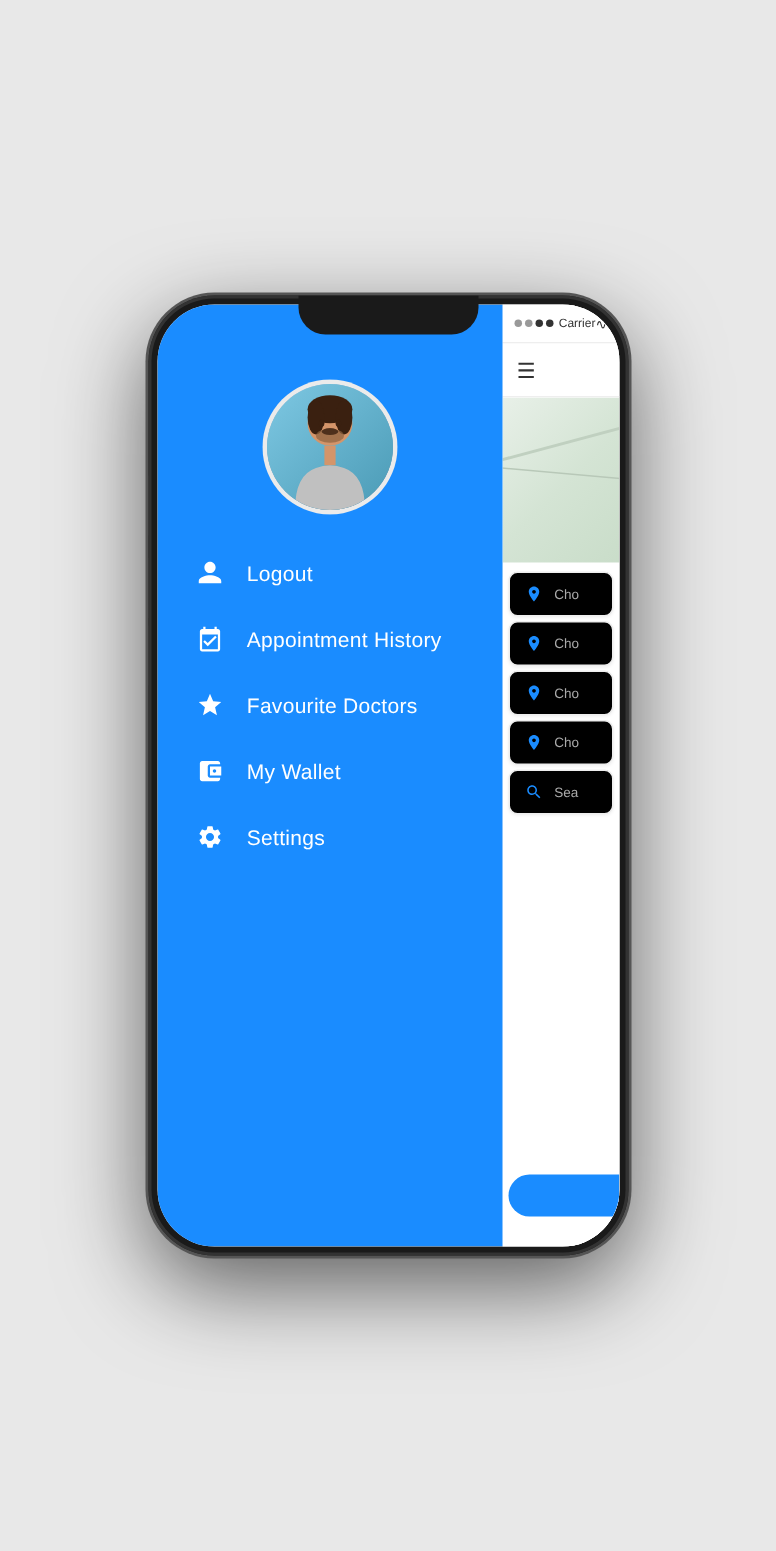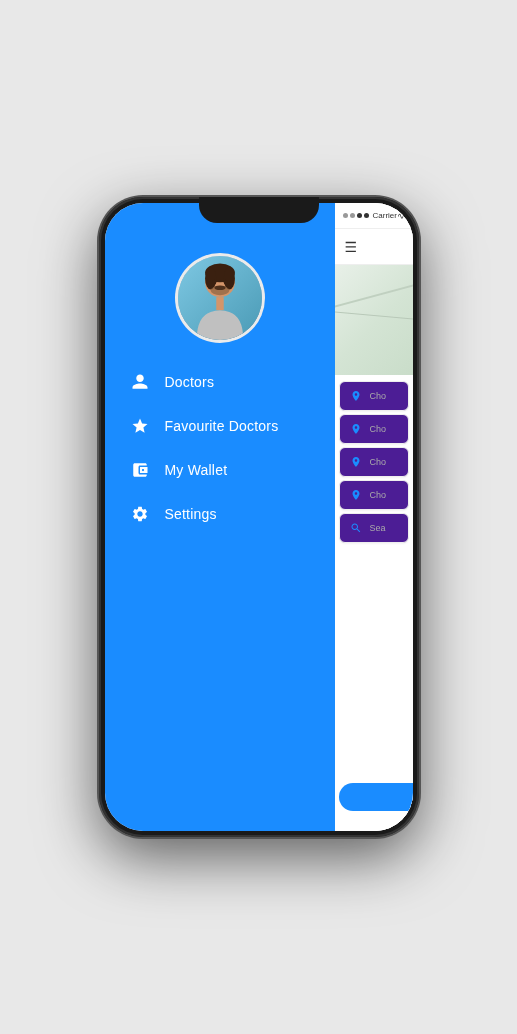--- a/index.html
+++ b/index.html
@@ -256,21 +256,21 @@
       display: flex;
       flex-direction: column;
       gap: 3px;
     }
 
     .search-option {
       display: flex;
       align-items: center;
       gap: 6px;
       padding: 6px 8px;
-      background: #4c1d95;
+      background: #000000;
       border-radius: 6px;
       border: 0.5px solid #eee;
       box-shadow: 0 1px 2px rgba(0,0,0,0.05);
     }
 
     .search-option-icon {
       width: 16px;
       height: 16px;
       display: flex;
       align-items: center;
@@ -341,24 +341,32 @@
       </div>
 
       <div class="menu-items">
 
         <div class="menu-item">
           <div class="menu-icon">
             <svg width="18" height="18" viewBox="0 0 24 24" fill="white">
               <path d="M12 12c2.7 0 5-2.3 5-5s-2.3-5-5-5-5 2.3-5 5 2.3 5 5 5zm0 2c-3.3 0-10 1.7-10 5v2h20v-2c0-3.3-6.7-5-10-5z"></path>
             </svg>
           </div>
-          <span class="menu-label">Doctors</span>
-        </div>
-
-
+          <span class="menu-label">Logout</span>
+        </div>
+
+
+        <div class="menu-item">
+          <div class="menu-icon">
+            <svg width="18" height="18" viewBox="0 0 24 24" fill="white">
+              <path d="M19 3h-1V1h-2v2H8V1H6v2H5C3.9 3 3 3.9 3 5v16c0 1.1.9 2 2 2h14c1.1 0 2-.9 2-2V5c0-1.1-.9-2-2-2zm0 18H5V8h14v13zm-9-5.4l-2.6-2.6L6 14.4 10 18.4l8-8-1.4-1.4-6.6 6.6z"></path>
+            </svg>
+          </div>
+          <span class="menu-label">Appointment History</span>
+        </div>
 
         <div class="menu-item">
           <div class="menu-icon">
             <svg width="18" height="18" viewBox="0 0 24 24" fill="white">
               <path d="M12 17.27L18.18 21l-1.64-7.03L22 9.24l-7.19-.61L12 2 9.19 8.63 2 9.24l5.46 4.73L5.82 21z"></path>
             </svg>
           </div>
           <span class="menu-label">Favourite Doctors</span>
         </div>
 

